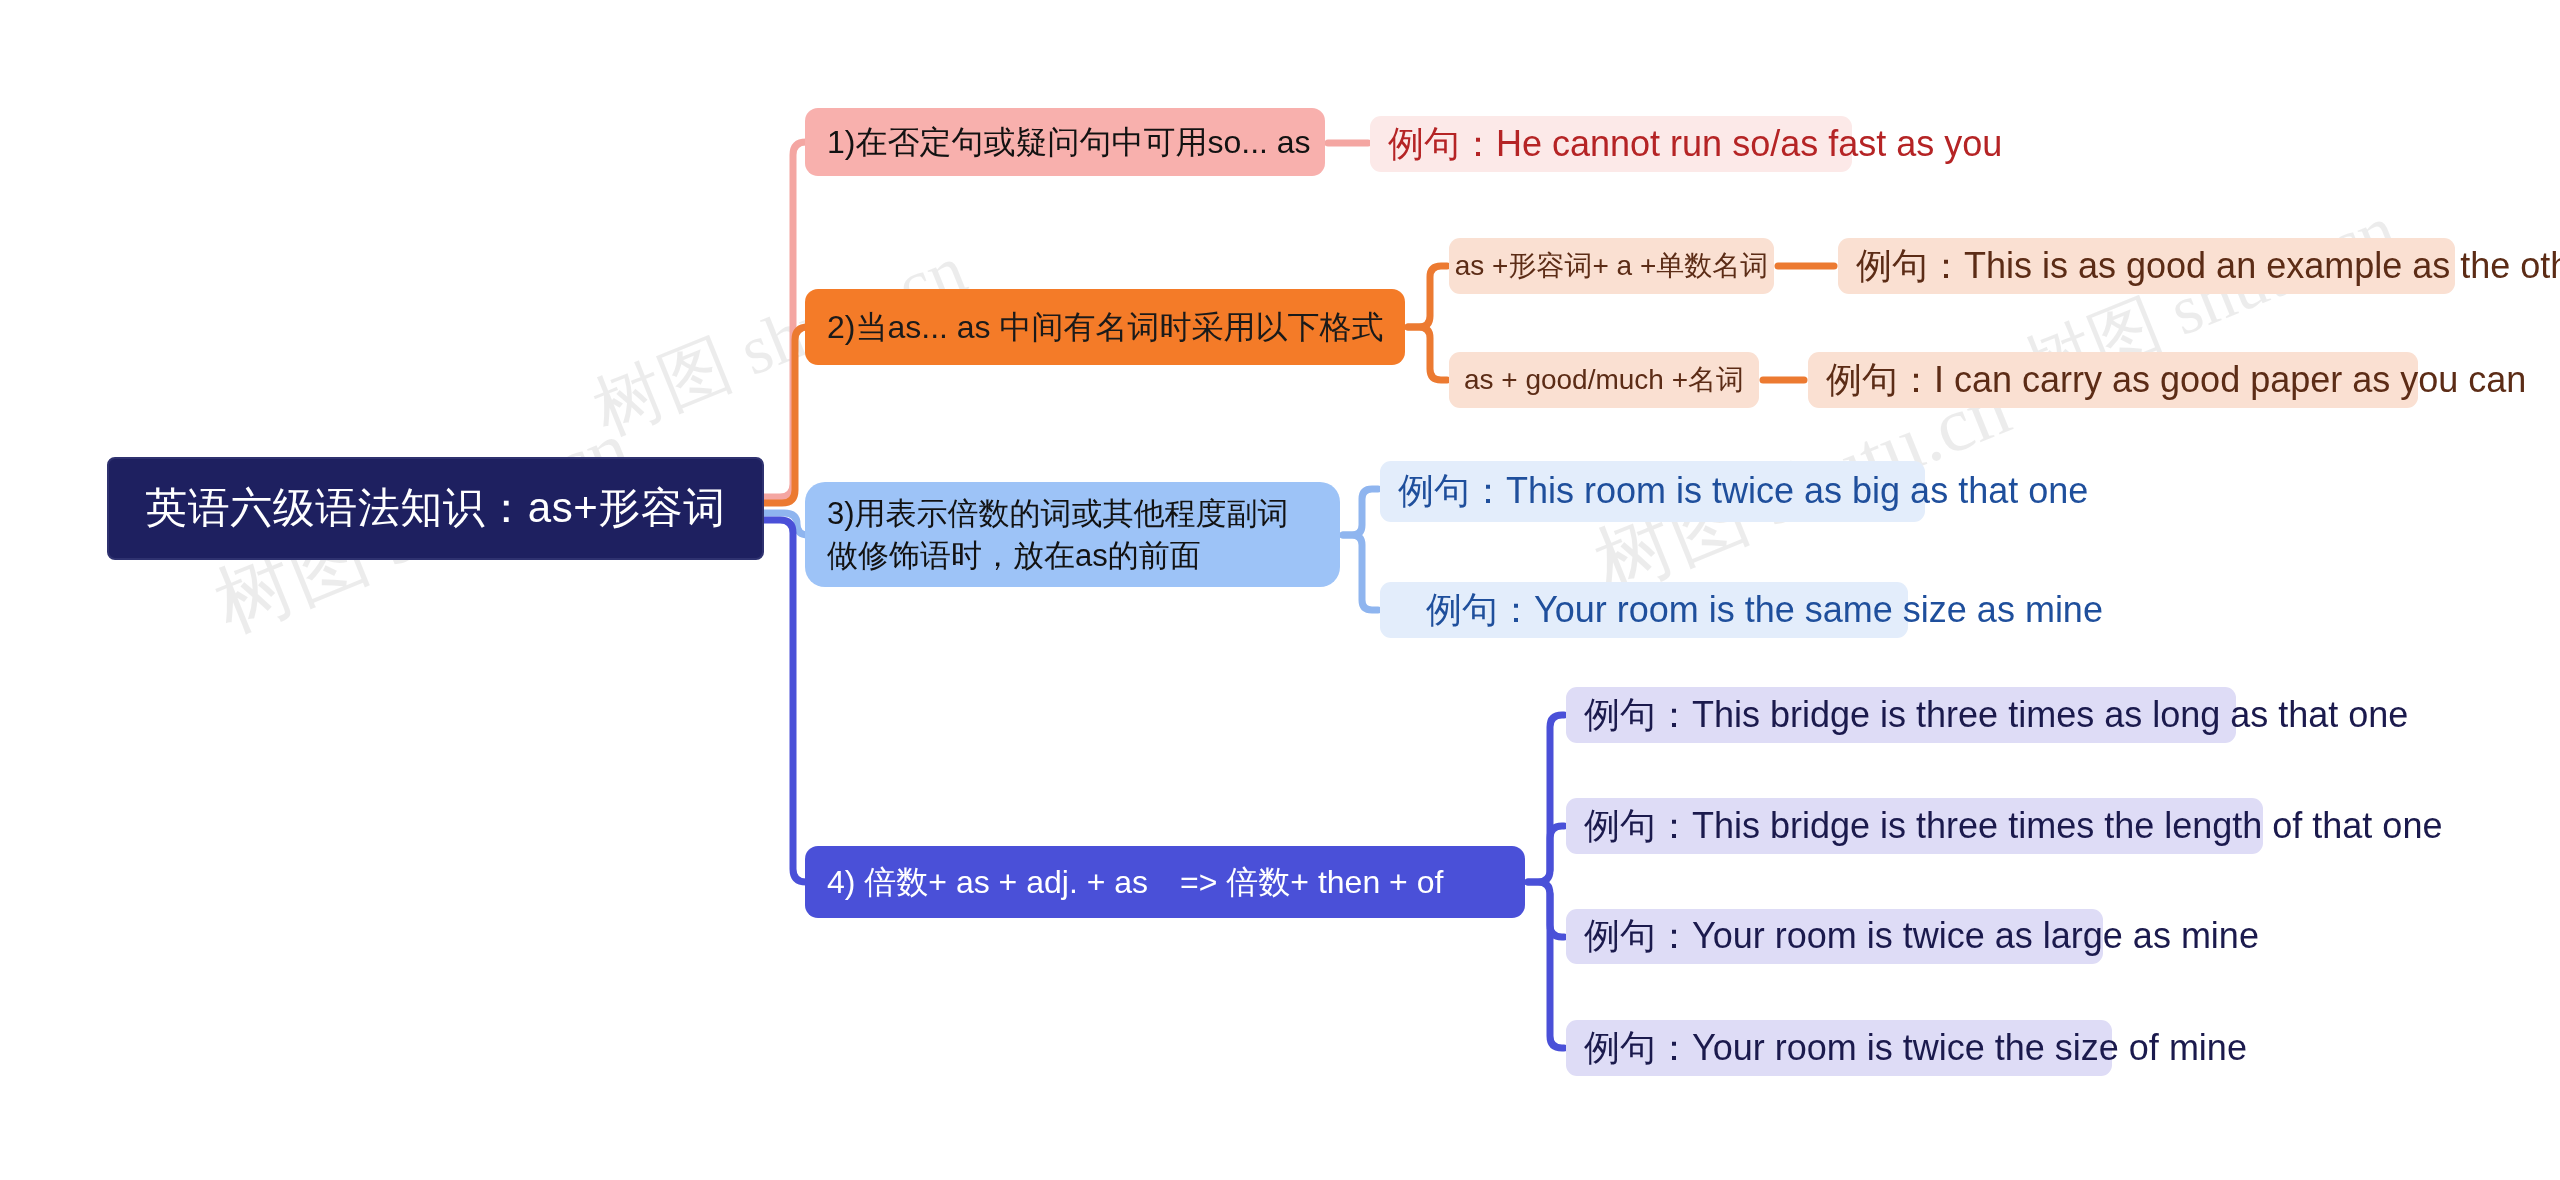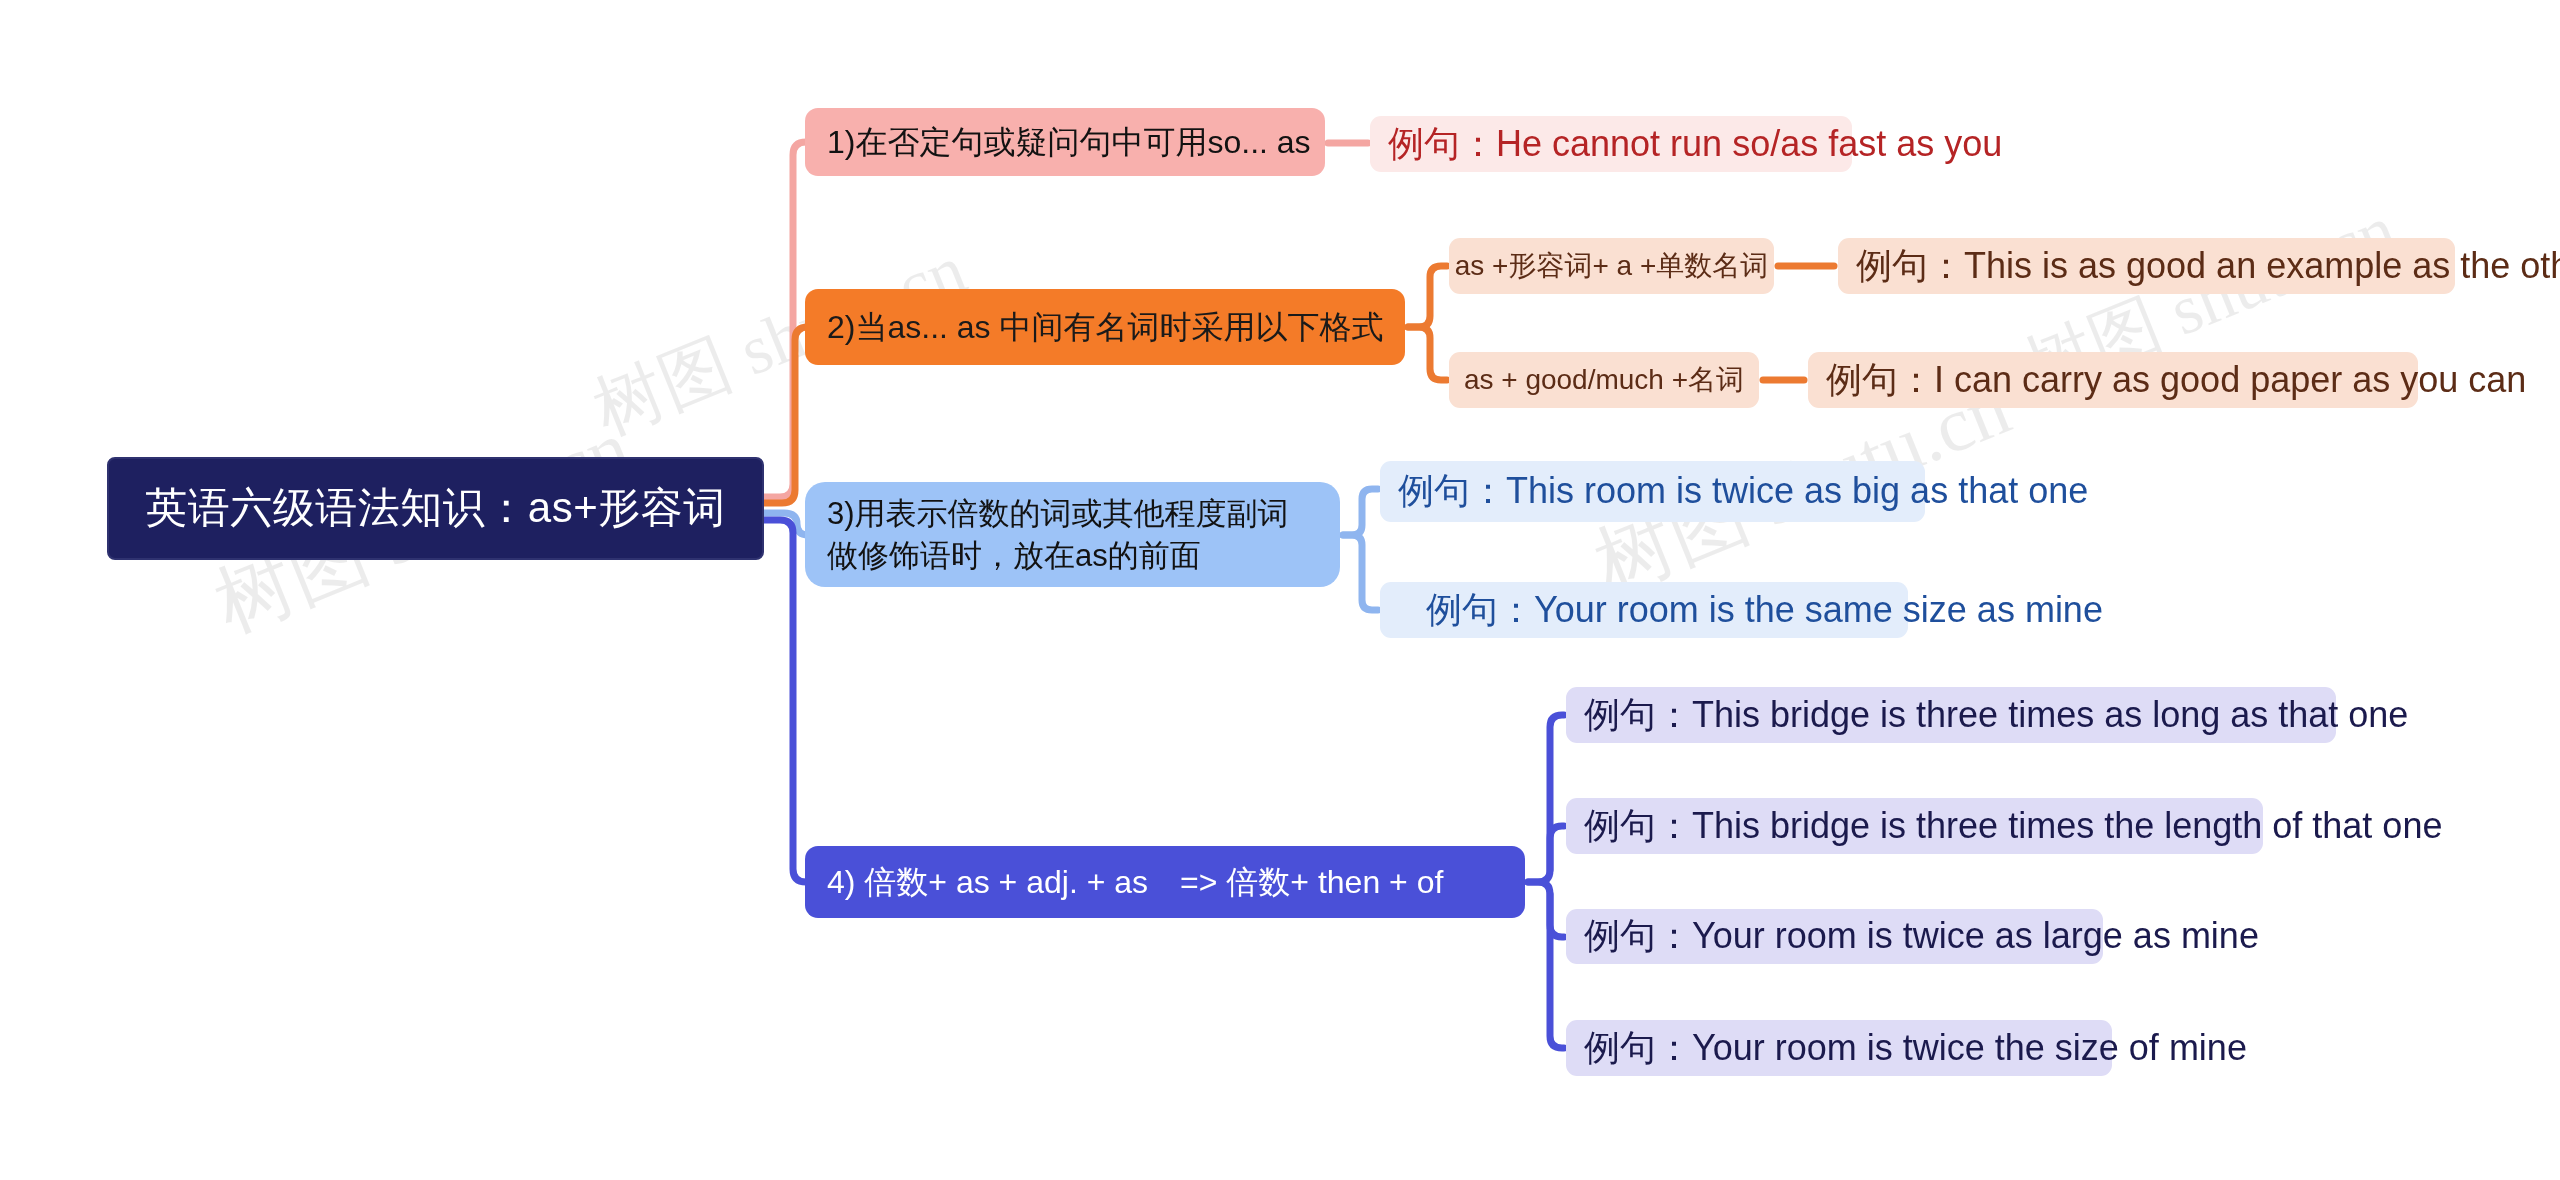--- a/index.html
+++ b/index.html
@@ -157,21 +157,21 @@
           justify-content: center; font-size: 28px; }
   
   .n2e1 { left: 1838px; top: 238px; width: 617px; height: 56px; }
   .n2e2 { left: 1808px; top: 352px; width: 610px; height: 56px; }
 
   
   .n3e1 { left: 1380px; top: 461px; width: 545px; height: 61px; }
   .n3e2 { left: 1380px; top: 582px; width: 528px; height: 56px; padding-left: 46px; }
 
   
-  .n4e1 { left: 1566px; top: 687px; width: 770px; height: 56px; }
+  .n4e1 { left: 1566px; top: 687px; width: 670px; height: 56px; }
   .n4e2 { left: 1566px; top: 798px; width: 697px; height: 56px; }
   .n4e3 { left: 1566px; top: 909px; width: 537px; height: 55px; }
   .n4e4 { left: 1566px; top: 1020px; width: 546px; height: 56px; }
 </style>
 </head>
 <body>
 
 <div id="canvas">
 
   <div class="watermark wm1">树图 shutu.cn</div>

